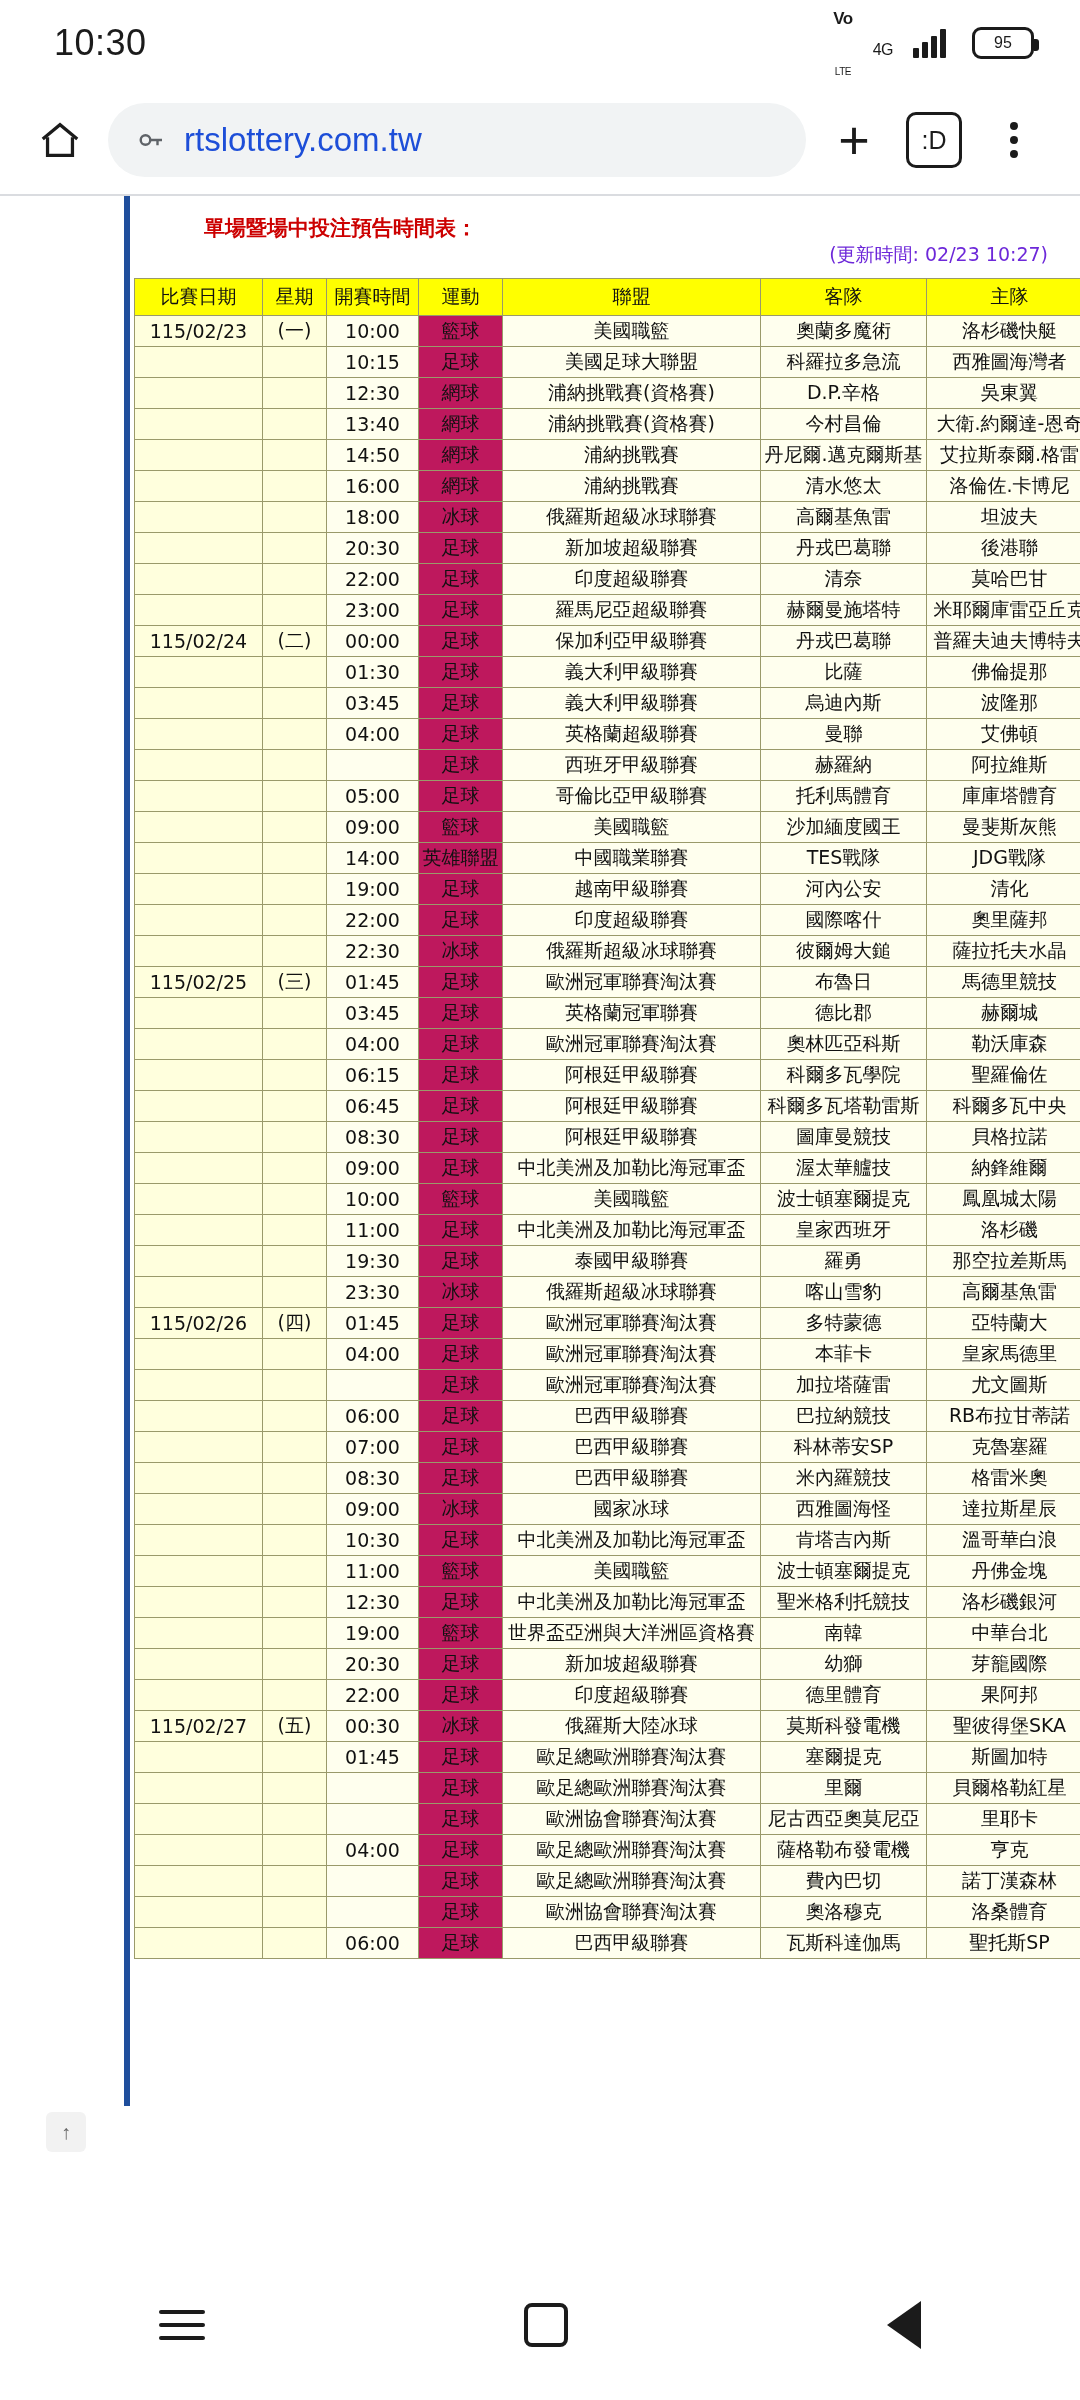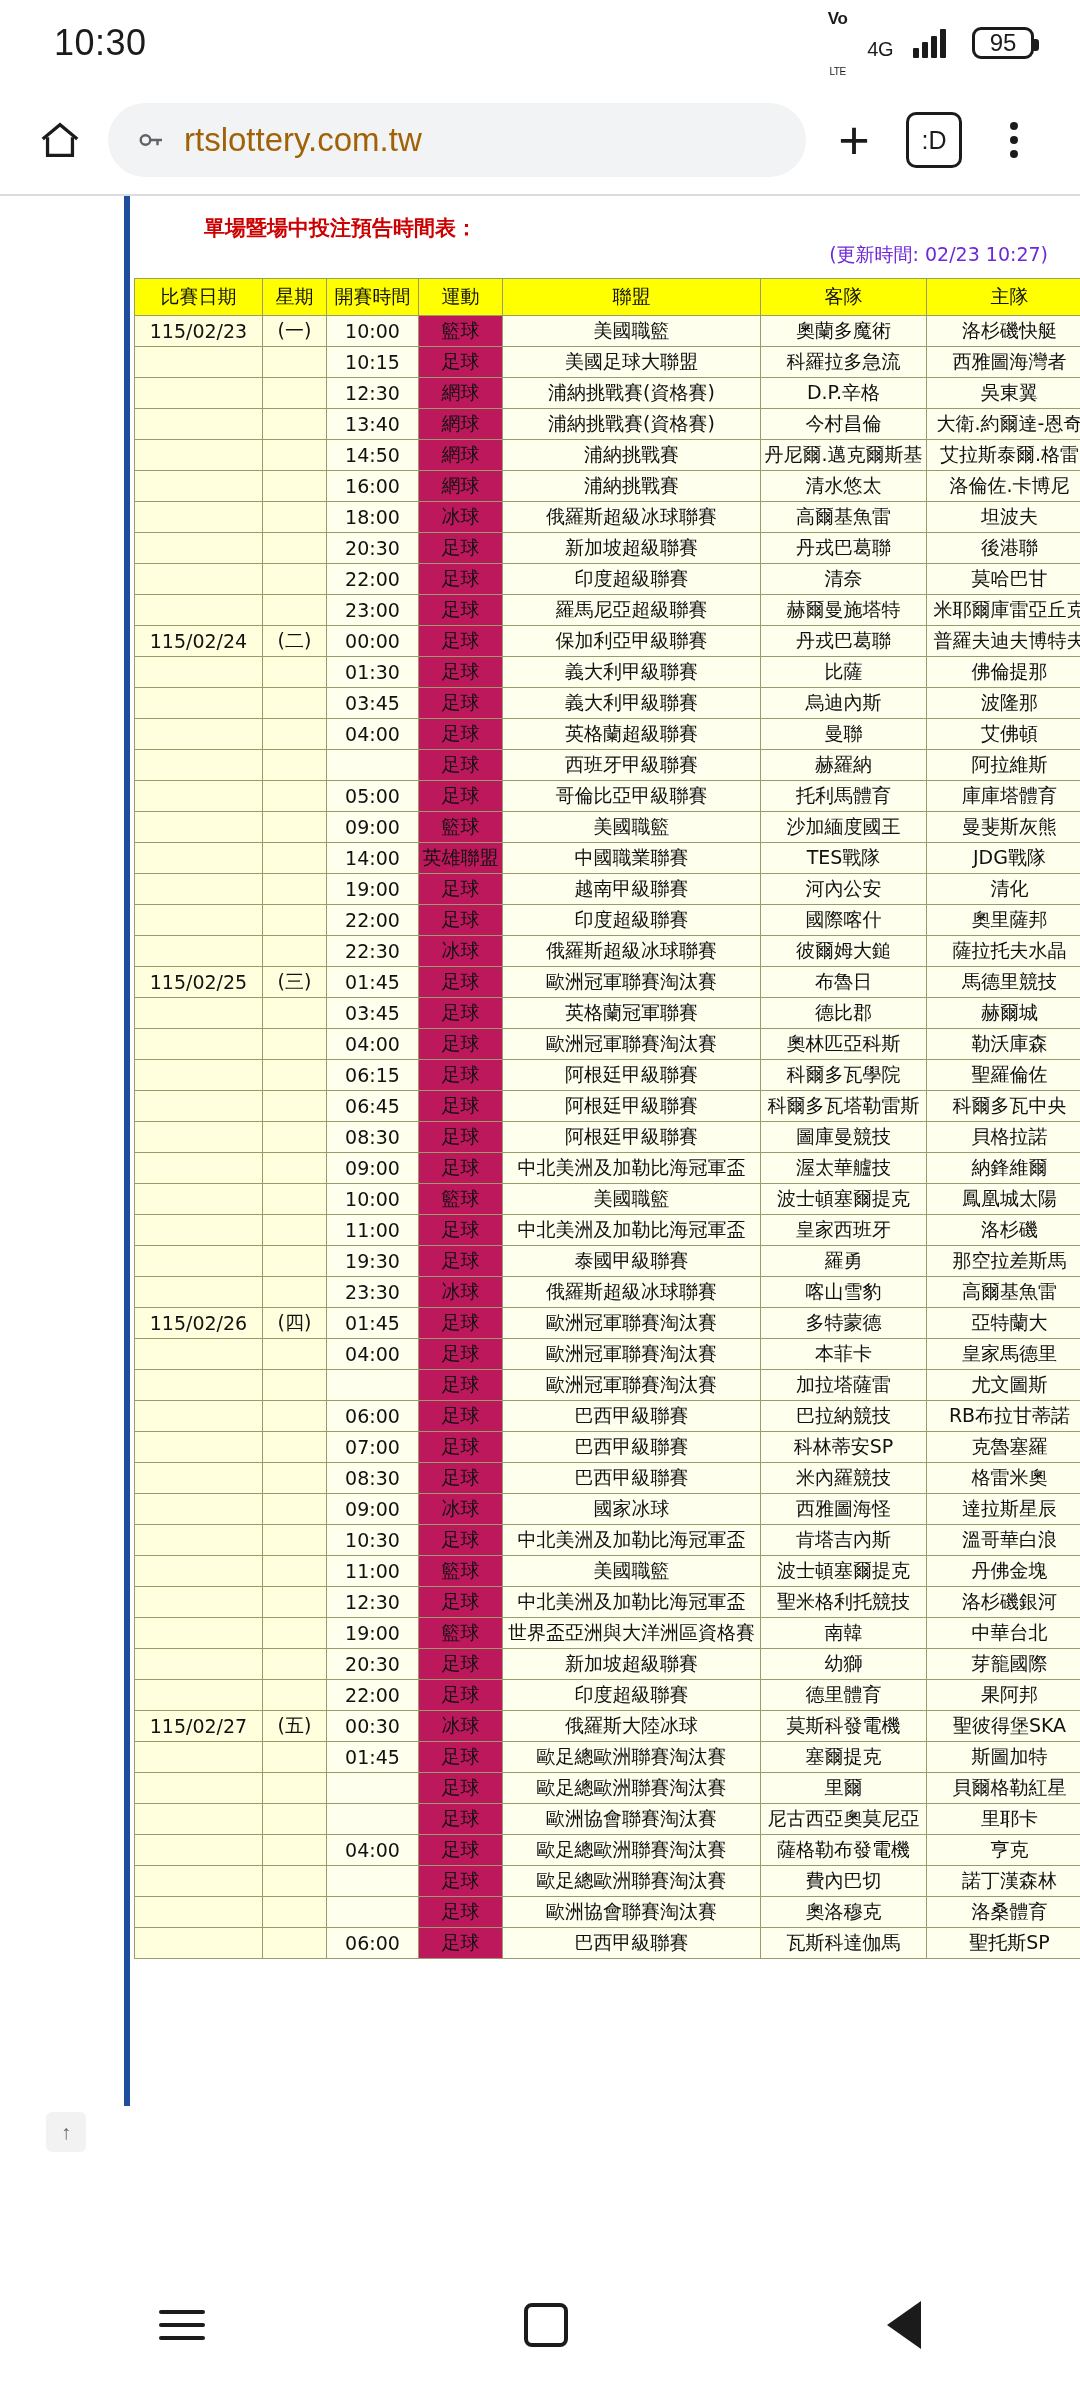--- a/index.html
+++ b/index.html
@@ -32,21 +32,21 @@
   .ico-volte {
     font-size: 17px;
     line-height: 1.0;
     color: #1b1b1b;
     text-align: center;
     font-family: "Liberation Sans", sans-serif;
   }
   .ico-volte b { display: block; font-size: 17px; font-weight: 700; letter-spacing: -0.5px;}
   .ico-volte i { display: block; font-size: 10px; font-style: normal; letter-spacing: -0.5px; margin-top: 40px;}
   .ico-4g {
-    font-size: 20px;
+    font-size: 16px;
     color: #1b1b1b;
     position: relative;
     top: -8px;
     letter-spacing: -0.5px;
     margin-top: 29px;
   }
   .sig-bars {
     display: flex;
     align-items: flex-end;
     gap: 3px;
@@ -59,21 +59,21 @@
   }
   .sig-bars span:nth-child(1){height: 10px;}
   .sig-bars span:nth-child(2){height: 16px;}
   .sig-bars span:nth-child(3){height: 22px;}
   .sig-bars span:nth-child(4){height: 29px;}
   .battery {
     width: 62px; height: 32px;
     border: 3px solid #1b1b1b;
     border-radius: 9px;
     display: flex; align-items: center; justify-content: center;
-    font-size: 24px; color: #1b1b1b;
+    font-size: 16px; color: #1b1b1b;
     position: relative;
     margin-left: 6px;
   }
   .battery::after {
     content: "";
     position: absolute;
     right: -8px; top: 9px;
     width: 5px; height: 12px;
     background: #1b1b1b;
     border-radius: 0 3px 3px 0;
@@ -100,21 +100,21 @@
     border-radius: 37px;
     display: flex;
     align-items: center;
     padding: 0 22px;
     gap: 14px;
     overflow: hidden;
     margin: 0 4px;
   }
   .url-text {
     font-size: 33px;
-    color: #a16207;
+    color: #1d4ed8;
     white-space: nowrap;
     overflow: hidden;
   }
   .lock-ico {
     flex: 0 0 auto;
     width: 40px; height: 40px;
     display: flex; align-items: center; justify-content: center;
   }
   .plus-ico { font-size: 54px; color: #1b1b1b; font-weight: 300; line-height: 1;}
   .tabs-box {

